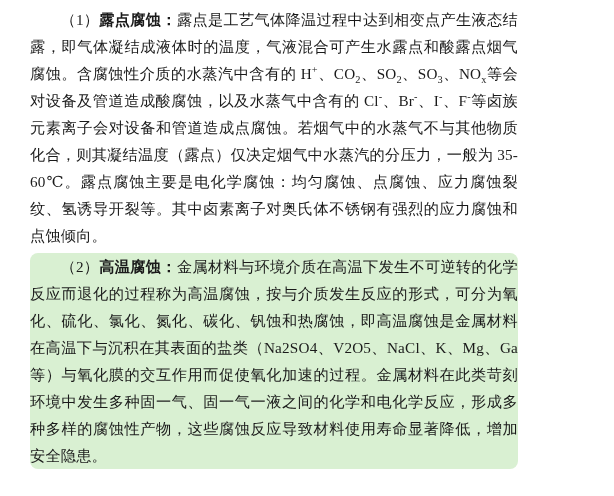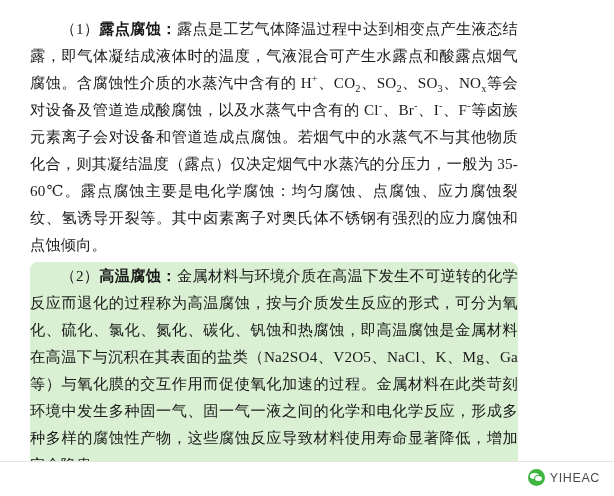--- a/index.html
+++ b/index.html
@@ -12,21 +12,21 @@
     background: #ffffff;
     font-family: "Liberation Serif", "DejaVu Serif", serif;
     overflow: hidden;
     position: relative;
   }
   .page {
     position: relative;
     width: 548px;
     height: 496px;
     box-sizing: border-box;
-    padding: 15px 30px 0 30px;
+    padding: 6px 30px 0 30px;
     background: #ffffff;
   }
   .para {
     font-size: 15.2px;
     line-height: 27px;
     color: #1a1a1a;
     text-align: justify;
     text-justify: inter-ideograph;
     margin: 0 0 4px 0;
     letter-spacing: 0.2px;
@@ -111,19 +111,13 @@
 <body>
 
 <div class="page">
   <p class="para indent">
     <span>（1）</span><span class="bold-term">露点腐蚀：</span><span class="para-body">露点是工艺气体降温过程中达到相变点产生液态结露，即气体凝结成液体时的温度，气液混合可产生水露点和酸露点烟气腐蚀。含腐蚀性介质的水蒸汽中含有的 H<span class="sup">+</span>、CO<span class="sub">2</span>、SO<span class="sub">2</span>、SO<span class="sub">3</span>、NO<span class="sub">x</span>等会对设备及管道造成酸腐蚀，以及水蒸气中含有的 Cl<span class="sup">-</span>、Br<span class="sup">-</span>、I<span class="sup">-</span>、F<span class="sup">-</span>等卤族元素离子会对设备和管道造成点腐蚀。若烟气中的水蒸气不与其他物质化合，则其凝结温度（露点）仅决定烟气中水蒸汽的分压力，一般为 35-60℃。露点腐蚀主要是电化学腐蚀：均匀腐蚀、点腐蚀、应力腐蚀裂纹、氢诱导开裂等。其中卤素离子对奥氏体不锈钢有强烈的应力腐蚀和点蚀倾向。</span>
   </p>
   <p class="para indent highlight-green">
     <span>（2）</span><span class="bold-term">高温腐蚀：</span><span class="para-body">金属材料与环境介质在高温下发生不可逆转的化学反应而退化的过程称为高温腐蚀，按与介质发生反应的形式，可分为氧化、硫化、氯化、氮化、碳化、钒蚀和热腐蚀，即高温腐蚀是金属材料在高温下与沉积在其表面的盐类（Na2SO4、V2O5、NaCl、K、Mg、Ga 等）与氧化膜的交互作用而促使氧化加速的过程。金属材料在此类苛刻环境中发生多种固一气、固一气一液之间的化学和电化学反应，形成多种多样的腐蚀性产物，这些腐蚀反应导致材料使用寿命显著降低，增加安全隐患。</span>
   </p>
 
-  <div class="footer">
-    <div class="footer-inner">
-      <span class="wechat-icon"></span>
-      <span class="footer-label">YIHEAC</span>
-    </div>
-  </div>
 </div>
 
 </body></html>

